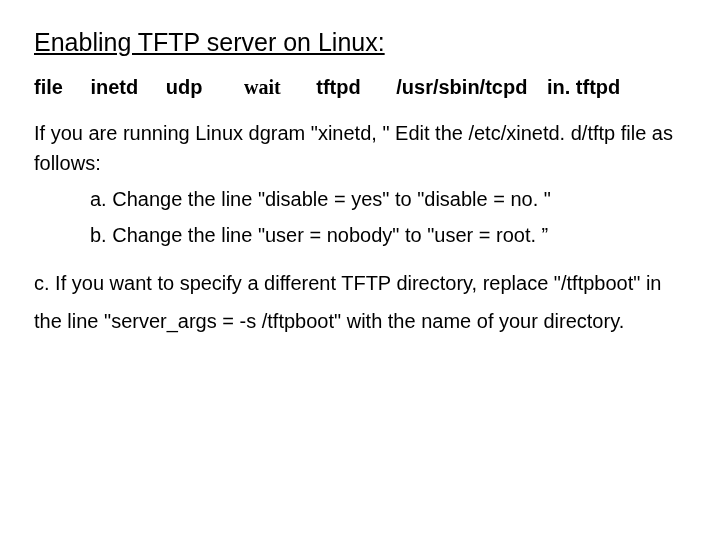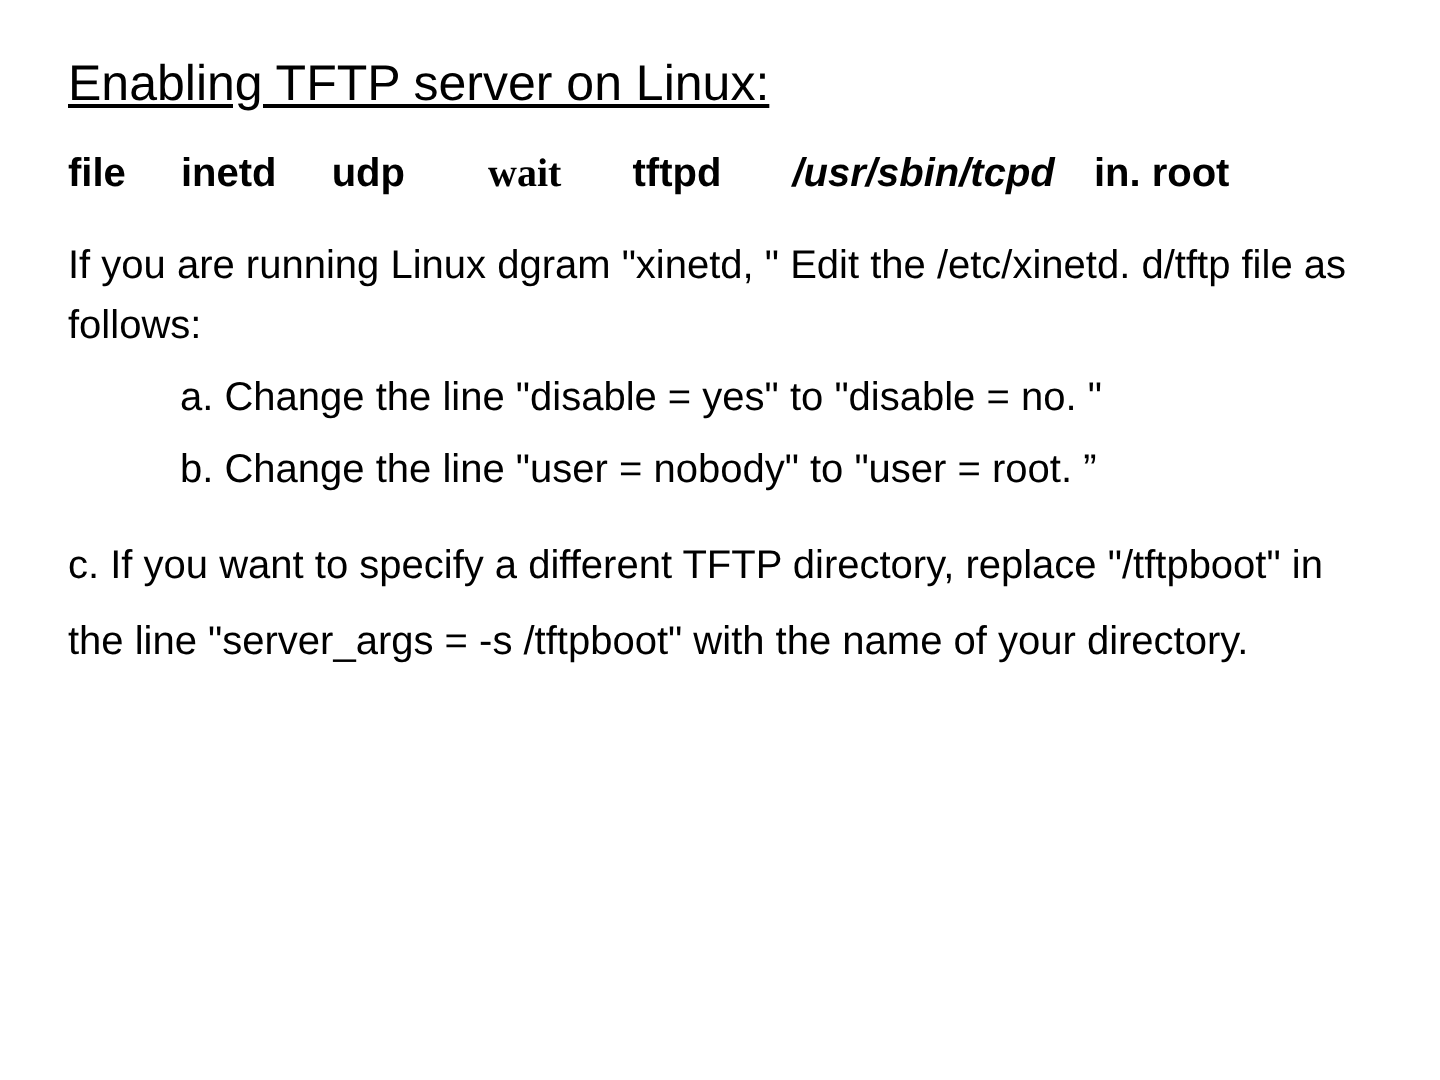--- a/index.html
+++ b/index.html
@@ -45,22 +45,22 @@
 
 
 
 
   <div class="cfg-line">
     <span style="margin-right:22px;">file</span>
     <span style="margin-right:22px;">inetd</span>
     <span style="margin-right:36px;">udp</span>
     <span style="margin-right:30px;font-family:Liberation Serif, serif;">wait</span>
     <span style="margin-right:30px;">tftpd</span>
-    <span style="margin-right:14px;font-style:italic;">/usr/sbin/tcpd</span>
-    <span>in. root</span>
+    <span style="margin-right:14px;">/usr/sbin/tcpd</span>
+    <span>in. tftpd</span>
   </div>
 
   <div class="para">If you are running Linux dgram "xinetd, " Edit the /etc/xinetd. d/tftp file as follows:</div>
 
   <div class="para indent">a. Change the line "disable = yes" to "disable = no. "</div>
 
   <div class="para indent" style="margin-bottom:12px;">b. Change the line "user = nobody" to "user = root. ”</div>
 
   <div class="para gap-above loose">c. If you want to specify a different TFTP directory, replace "/tftpboot" in the line "server_args = -s /tftpboot" with the name of your directory.</div>
 

